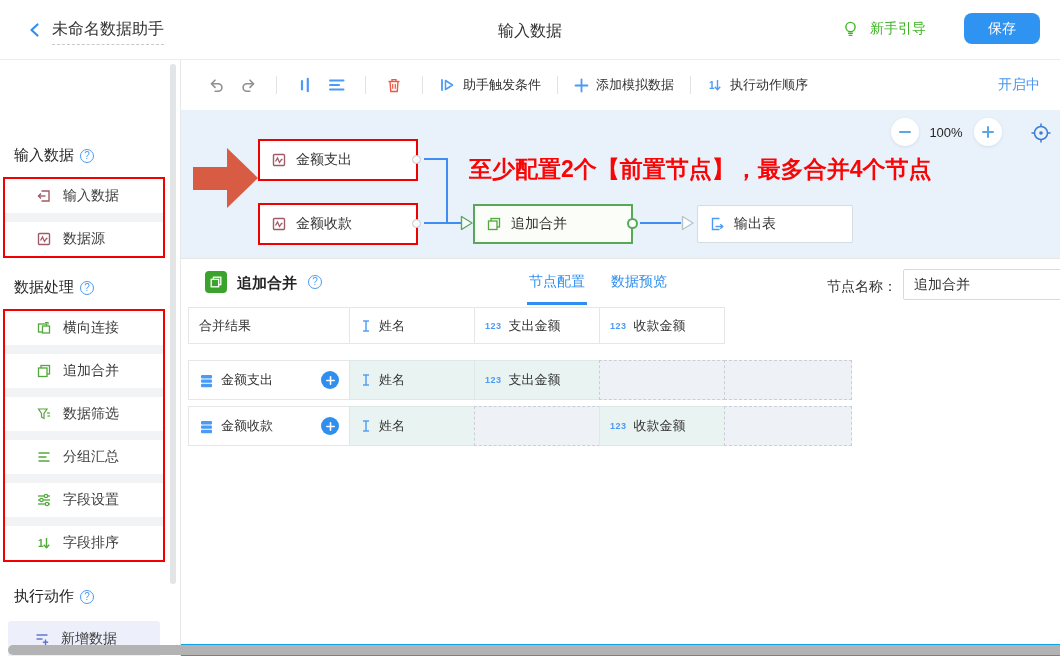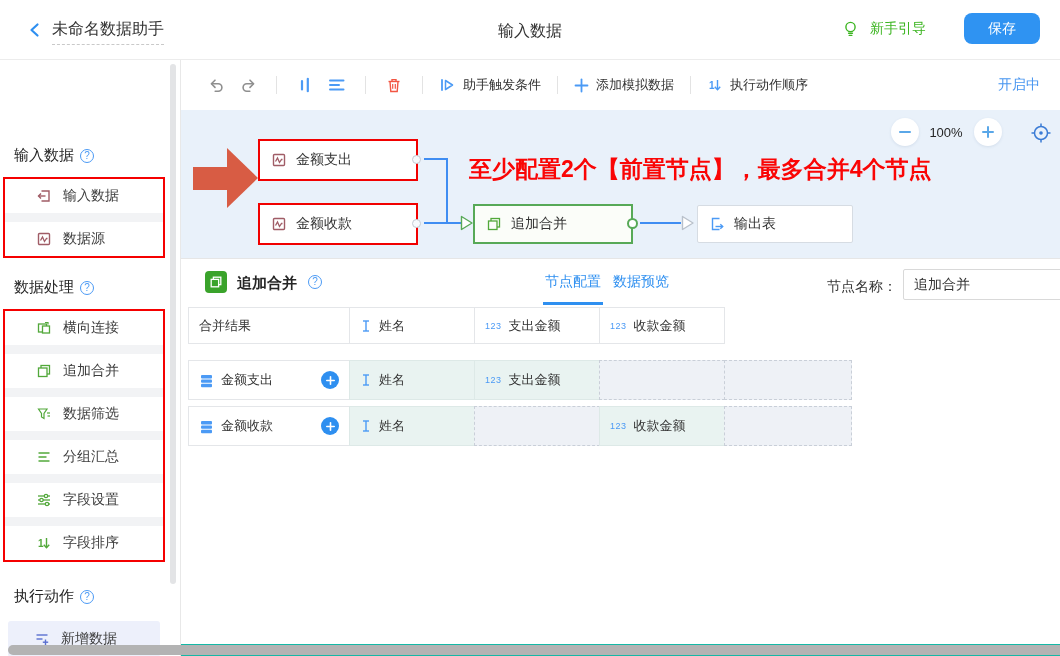--- a/index.html
+++ b/index.html
@@ -1,17 +1,17 @@
 <!DOCTYPE html>
 <html><head>
 <meta charset="utf-8">
 <style>
   * { margin:0; padding:0; box-sizing:border-box; }
   body { font-family:"Liberation Sans","DejaVu Sans",sans-serif; background:#fff; }
-  .page { position:relative; width:1060px; height:656px; overflow:hidden; background:#14b8a6; }
+  .page { position:relative; width:1060px; height:656px; overflow:hidden; background:#0ea5e9; }
 
   
   .topbar { position:absolute; left:0; top:0; width:1060px; height:60px; background:#fff;
             border-bottom:1px solid #ececec; z-index:30; }
   .back-btn { position:absolute; left:26px; top:21px; width:18px; height:18px; cursor:pointer; }
   .doc-title { position:absolute; left:52px; top:19px; font-size:16px; color:#333;
                padding-bottom:4px; border-bottom:1px dashed #c9c9c9; }
   .center-title { position:absolute; left:0; right:0; top:21px; text-align:center; font-size:16px; color:#333; }
   .guide { position:absolute; right:134px; top:20px; display:flex; align-items:center; gap:12px;
            color:#3cb521; font-size:14px; cursor:pointer; }
@@ -71,36 +71,36 @@
   .target-btn { position:absolute; left:848px; top:11px; width:24px; height:24px; cursor:pointer;
                 display:flex; align-items:center; justify-content:center; }
 
   
   .panel { position:absolute; left:181px; top:258px; right:0; bottom:12px; background:#fff;
            border-top:1px solid #e6e6e6; overflow:hidden; }
   .panel-node-icon { position:absolute; left:24px; top:12px; width:22px; height:22px; background:#3aa32b;
                      border-radius:4px; display:flex; align-items:center; justify-content:center; }
   .panel-title { position:absolute; left:56px; top:15px; font-size:15px; font-weight:600; color:#262626; }
   .panel-help { position:absolute; left:127px; top:16px; }
-  .tabs { position:absolute; left:364px; top:0; height:46px; display:flex; gap:12px;justify-content:flex-end; }
+  .tabs { position:absolute; left:348px; top:0; height:46px; display:flex; gap:26px;justify-content:flex-end; }
   .tab { position:relative; display:flex; align-items:center; font-size:14px; color:#2e8ff0; cursor:pointer; }
   .tab .tab-underline { position:absolute; bottom:0; left:-2px; right:-2px; height:3px; background:#2e8ff0; }
   .name-label { position:absolute; left:646px; top:19px; font-size:14px; color:#333; }
   .name-input { position:absolute; left:722px; top:10px; width:250px; height:31px; border:1px solid #d9d9d9;
                 border-radius:2px; font-size:14px; color:#333; padding-left:10px;
                 font-family:"Liberation Sans","DejaVu Sans",sans-serif; }
 
   
   .trow { position:absolute; left:7px; display:flex; }
   .t-cell { height:100%; border:1px solid #e4e6e9; margin-left:-1px; display:flex; align-items:center;
             padding:0 10px; gap:7px; font-size:13px; color:#333; background:#fff; }
   .t-cell:first-child { margin-left:0; }
   .t-cell.filled { background:#e9f3f1; border:1px solid #dde9e7; }
   .t-cell.empty  { background:#eef1f6; border:1px dashed #c9cfd8; }
-  .num-badge { font-size:9px; font-weight:400; color:#4b9af5; letter-spacing:.5px; }
+  .num-badge { font-size:9px; font-weight:700; color:#4b9af5; letter-spacing:.5px; }
   .plus-circle { margin-left:auto; width:18px; height:18px; border-radius:50%; background:#2e8ff0;
                  color:#fff; display:flex; align-items:center; justify-content:center; cursor:pointer; }
 
   .hscrollbar { position:absolute; left:8px; top:645px; width:1052px; height:10px; background:#b3b3b3;
                 border-radius:5px 0 0 5px; z-index:40; cursor:pointer; }
 </style>
 </head>
 <body>
 
 <div class="page">

